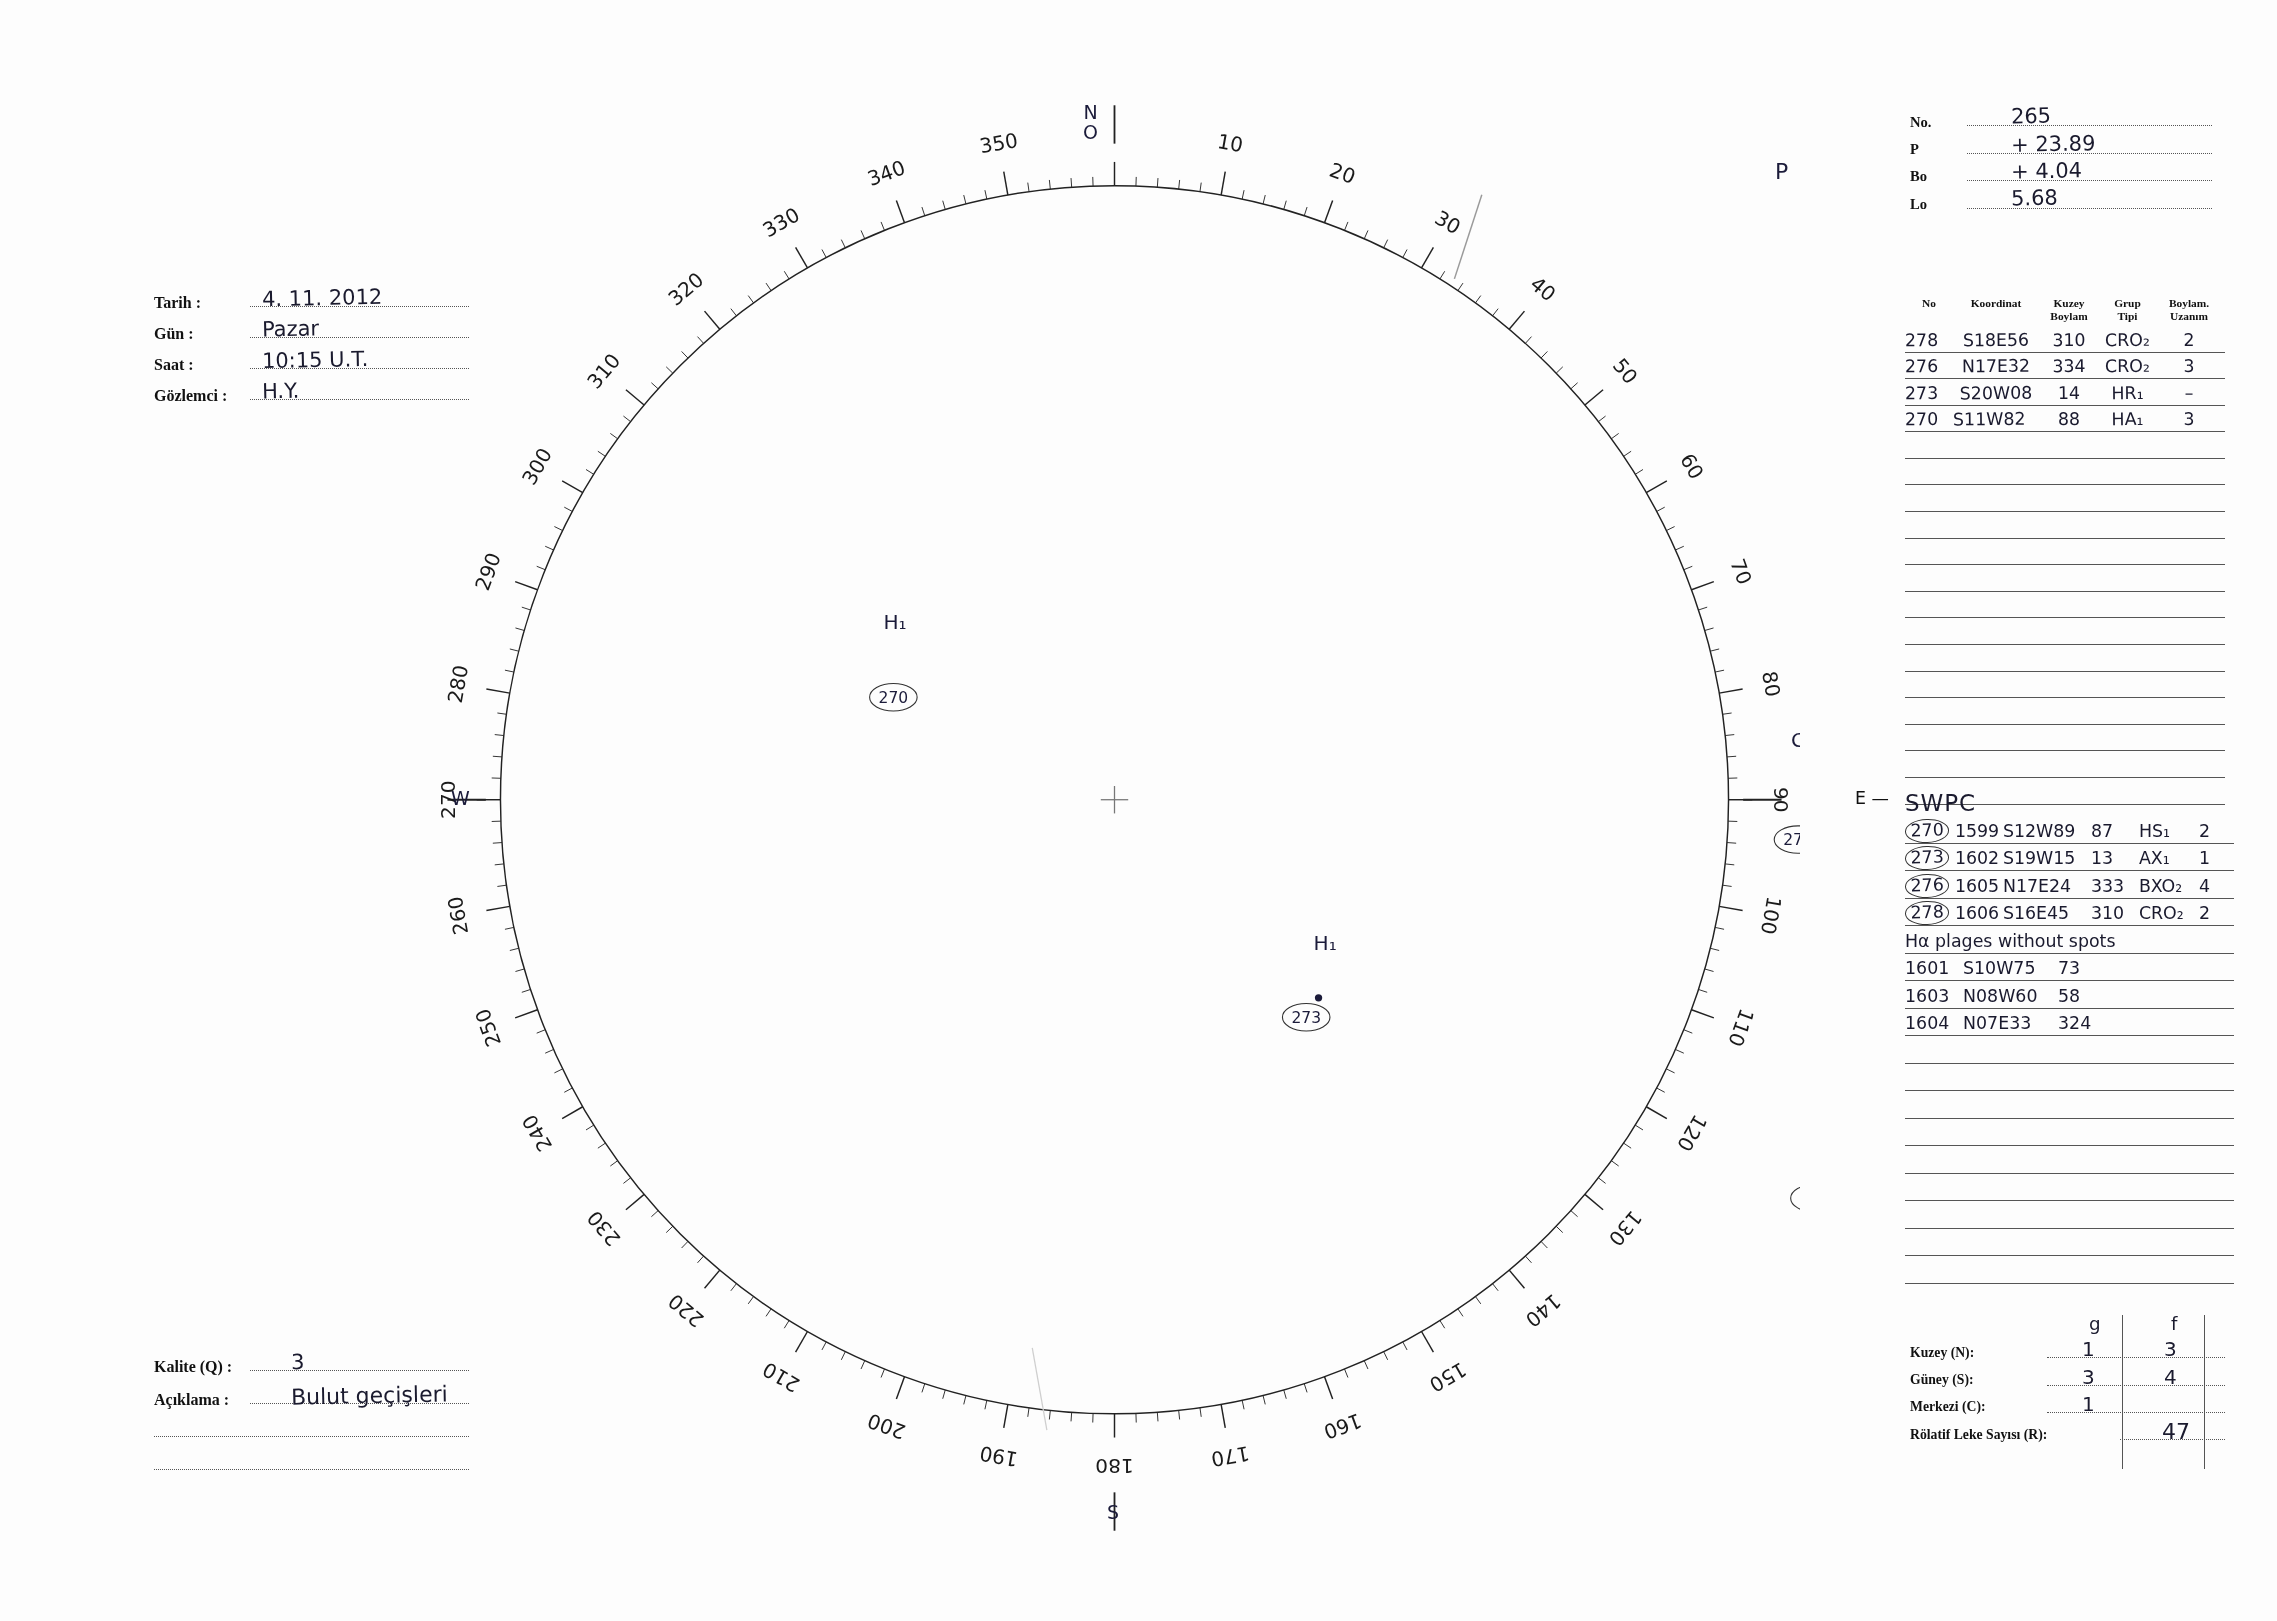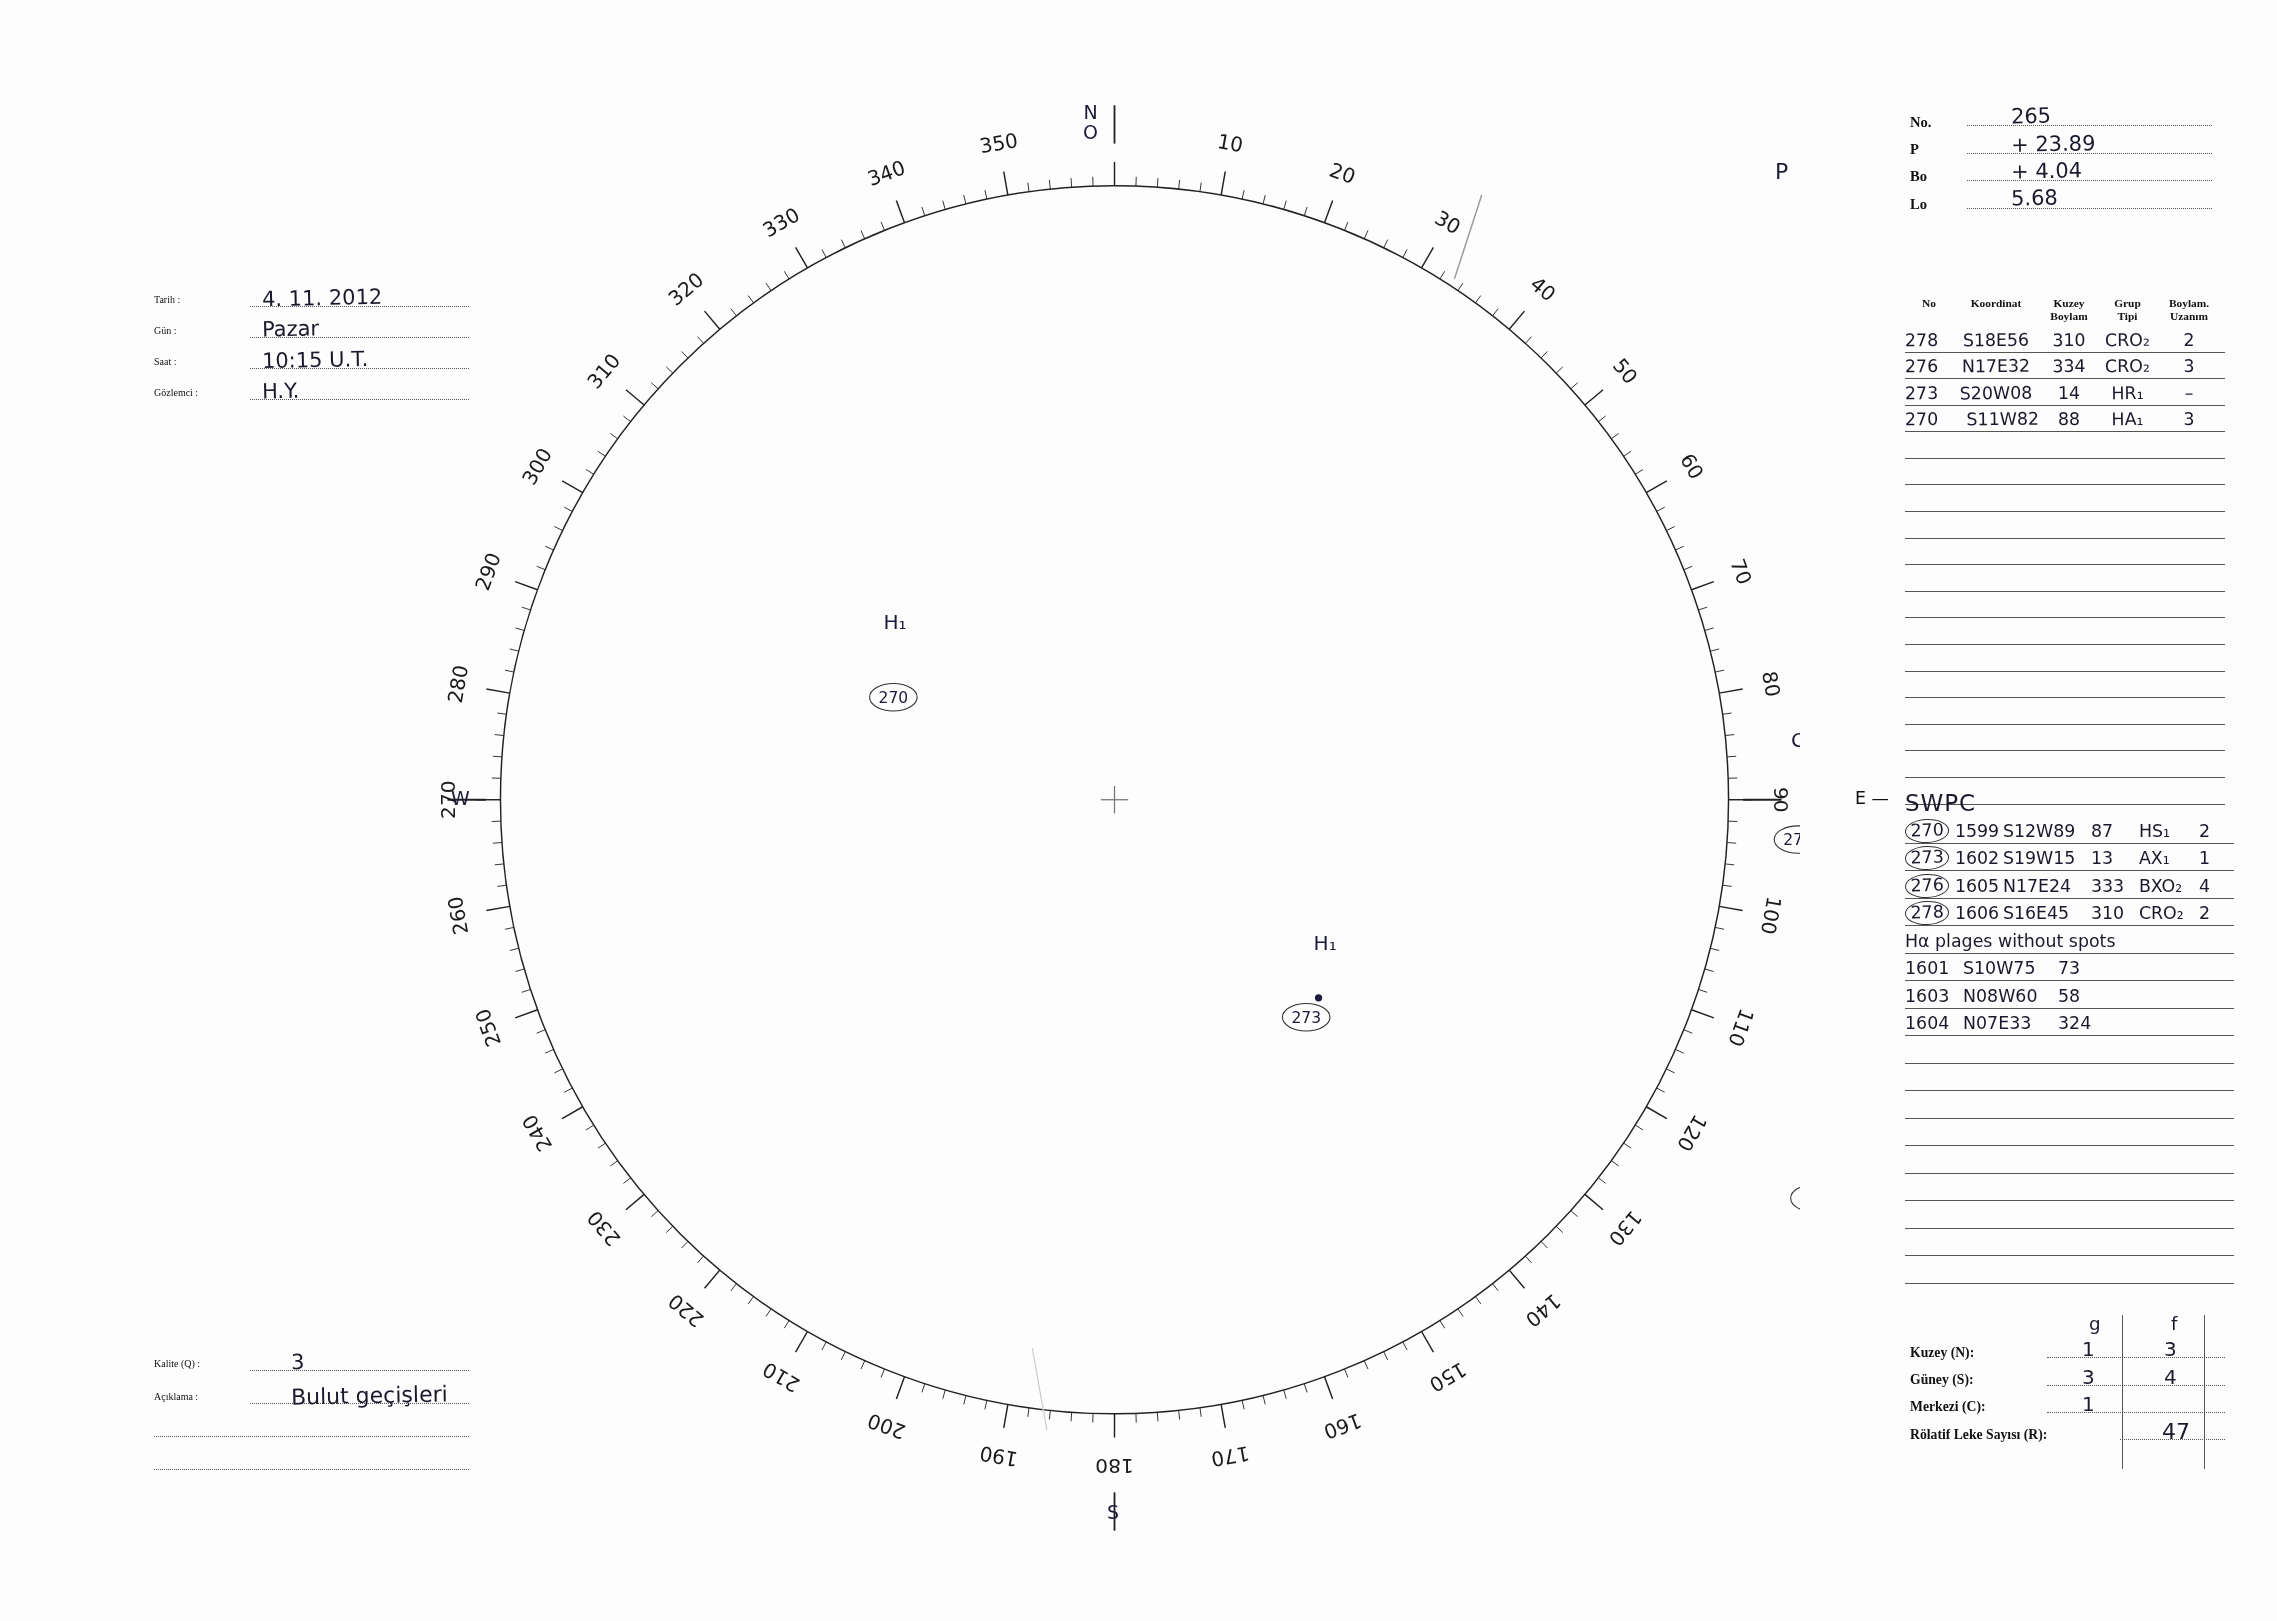--- a/index.html
+++ b/index.html
@@ -7,21 +7,21 @@
   .sheet{position:absolute;inset:0;background:#fdfdfd;}
 
   
   .org{position:absolute;left:137px;top:87px;width:384px;text-align:center;line-height:1.45;}
   .org .l1,.org .l2,.org .l4{font-weight:bold;font-size:17.4px;letter-spacing:0.3px;}
   .org .l3{font-size:12.8px;font-style:italic;}
   .org .title{font-weight:bold;font-size:23px;margin-top:12.8px;letter-spacing:0.5px;}
 
   .fields{position:absolute;left:154px;top:288px;width:315px;font-size:15.5px;}
   .frow{position:relative;height:31px;}
-  .flabel{position:absolute;left:0;top:5.5px;font-weight:normal;font-size:10px;}
+  .flabel{position:absolute;left:0;top:5.5px;font-weight:bold;font-size:16px;}
   .fdots{position:absolute;left:96px;right:0;top:18.3px;border-bottom:0.9px dotted #555;}
   .fval{position:absolute;left:108px;top:-1.8px;font-family:"DejaVu Sans",sans-serif;font-size:21px;color:#222;
         transform:rotate(-1.2deg);}
   .hand{font-family:"DejaVu Sans",sans-serif;color:#1a1a2e;}
 
   
   .quality{position:absolute;left:154px;top:1352px;width:315px;font-size:15.5px;}
   .quality .frow{height:33px;}
   .quality .fval{left:137px;}
 
@@ -449,21 +449,21 @@
         </div>
         <div class="rowline">
           <span class="c-no" style="text-align: left;">273</span>
           <span class="c-ko" style="text-align: center;">S20W08</span>
           <span class="c-hb" style="text-align: center;">14</span>
           <span class="c-gt" style="text-align: center;">HR₁</span>
           <span class="c-bu" style="text-align: center;">–</span>
         </div>
         <div class="rowline">
           <span class="c-no" style="text-align: left;">270</span>
-          <span class="c-ko" style="text-align: right; margin-top: 12px;">S11W82</span>
+          <span class="c-ko" style="text-align: left; margin-top: 12px;">S11W82</span>
           <span class="c-hb" style="text-align: center;">88</span>
           <span class="c-gt" style="text-align: center;">HA₁</span>
           <span class="c-bu" style="text-align: center;">3</span>
         </div>
         <div class="rowline">
           <span class="c-no" style="text-align: left;"></span>
           <span class="c-ko" style="text-align: center;"></span>
           <span class="c-hb" style="text-align: center;"></span>
           <span class="c-gt" style="text-align: center;"></span>
           <span class="c-bu" style="text-align: center;"></span>

